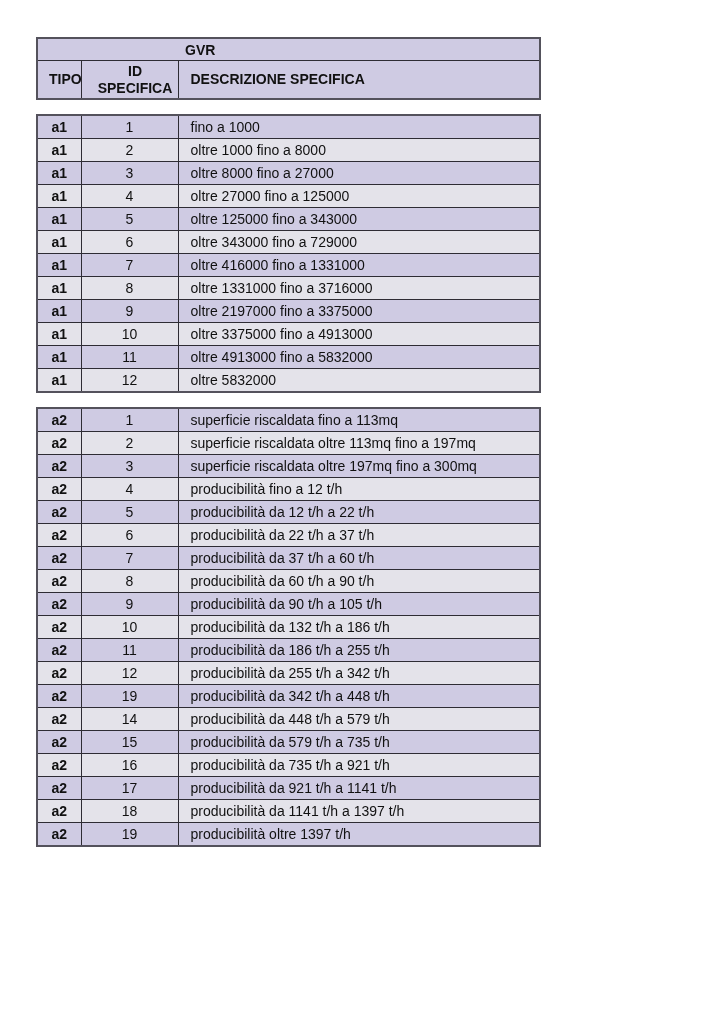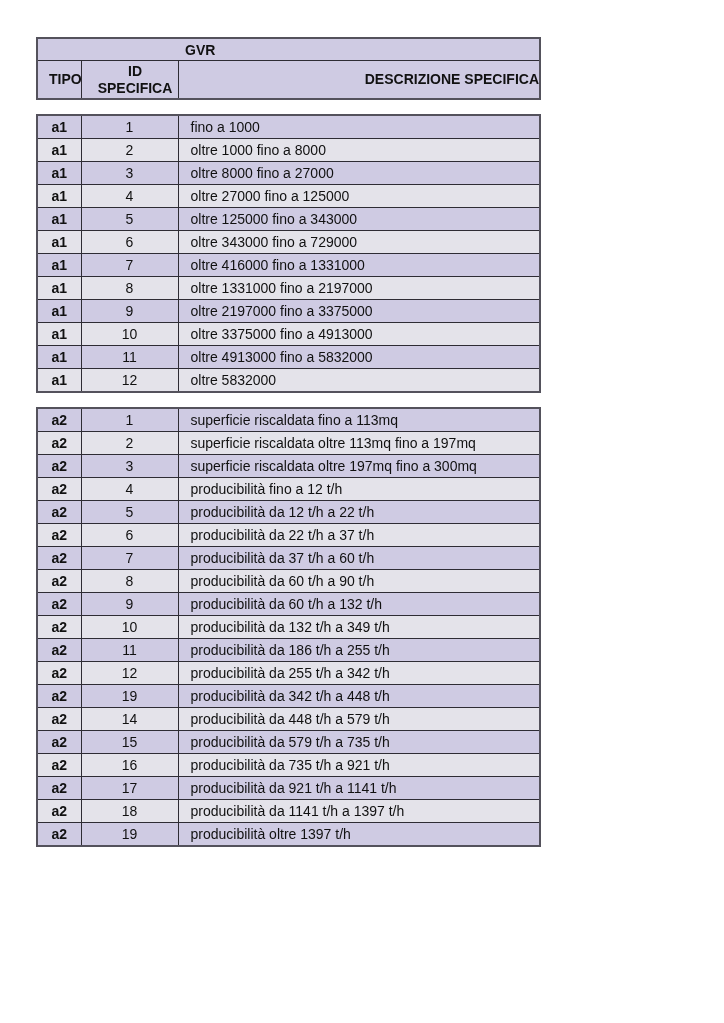--- a/index.html
+++ b/index.html
@@ -54,22 +54,22 @@
   .colhead-row th {
     height: 37px;
     background: var(--header-bg, #cfcbe3);
     font-weight: bold;
     text-align: center;
     white-space: normal;
     line-height: 1.15;
     padding-left: 11px;
   }
   .colhead-row th.c-desc {
-    text-align: right;
-    padding-left: 6px;
+    text-align: left;
+    padding-left: 12px;
   }
 
   
   .spec-table td { height: 22px; }
   .spec-table tr:nth-child(odd) td  { background: var(--row-odd-bg, #cfcbe3); }
   .spec-table tr:nth-child(even) td { background: var(--row-even-bg, #e4e3ea); }
   td.c-tipo { text-align: center; font-weight: bold; }
   td.c-id   { text-align: center; }
   td.c-desc { text-align: left; padding-left: 12px; }
 </style>
@@ -135,21 +135,21 @@
             <td class="c-desc">oltre 343000 fino a 729000</td>
           </tr>
           <tr>
             <td class="c-tipo">a1</td>
             <td class="c-id">7</td>
             <td class="c-desc">oltre 416000 fino a 1331000</td>
           </tr>
           <tr>
             <td class="c-tipo">a1</td>
             <td class="c-id">8</td>
-            <td class="c-desc">oltre 1331000 fino a 2197000</td>
+            <td class="c-desc">oltre 1331000 fino a 3716000</td>
           </tr>
           <tr>
             <td class="c-tipo">a1</td>
             <td class="c-id">9</td>
             <td class="c-desc">oltre 2197000 fino a 3375000</td>
           </tr>
           <tr>
             <td class="c-tipo">a1</td>
             <td class="c-id">10</td>
             <td class="c-desc">oltre 3375000 fino a 4913000</td>
@@ -210,26 +210,26 @@
             <td class="c-desc">producibilità da 37 t/h a 60 t/h</td>
           </tr>
           <tr>
             <td class="c-tipo">a2</td>
             <td class="c-id">8</td>
             <td class="c-desc">producibilità da 60 t/h a 90 t/h</td>
           </tr>
           <tr>
             <td class="c-tipo">a2</td>
             <td class="c-id">9</td>
-            <td class="c-desc">producibilità da 60 t/h a 132 t/h</td>
+            <td class="c-desc">producibilità da 90 t/h a 105 t/h</td>
           </tr>
           <tr>
             <td class="c-tipo">a2</td>
             <td class="c-id">10</td>
-            <td class="c-desc">producibilità da 132 t/h a 349 t/h</td>
+            <td class="c-desc">producibilità da 132 t/h a 186 t/h</td>
           </tr>
           <tr>
             <td class="c-tipo">a2</td>
             <td class="c-id">11</td>
             <td class="c-desc">producibilità da 186 t/h a 255 t/h</td>
           </tr>
           <tr>
             <td class="c-tipo">a2</td>
             <td class="c-id">12</td>
             <td class="c-desc">producibilità da 255 t/h a 342 t/h</td>

